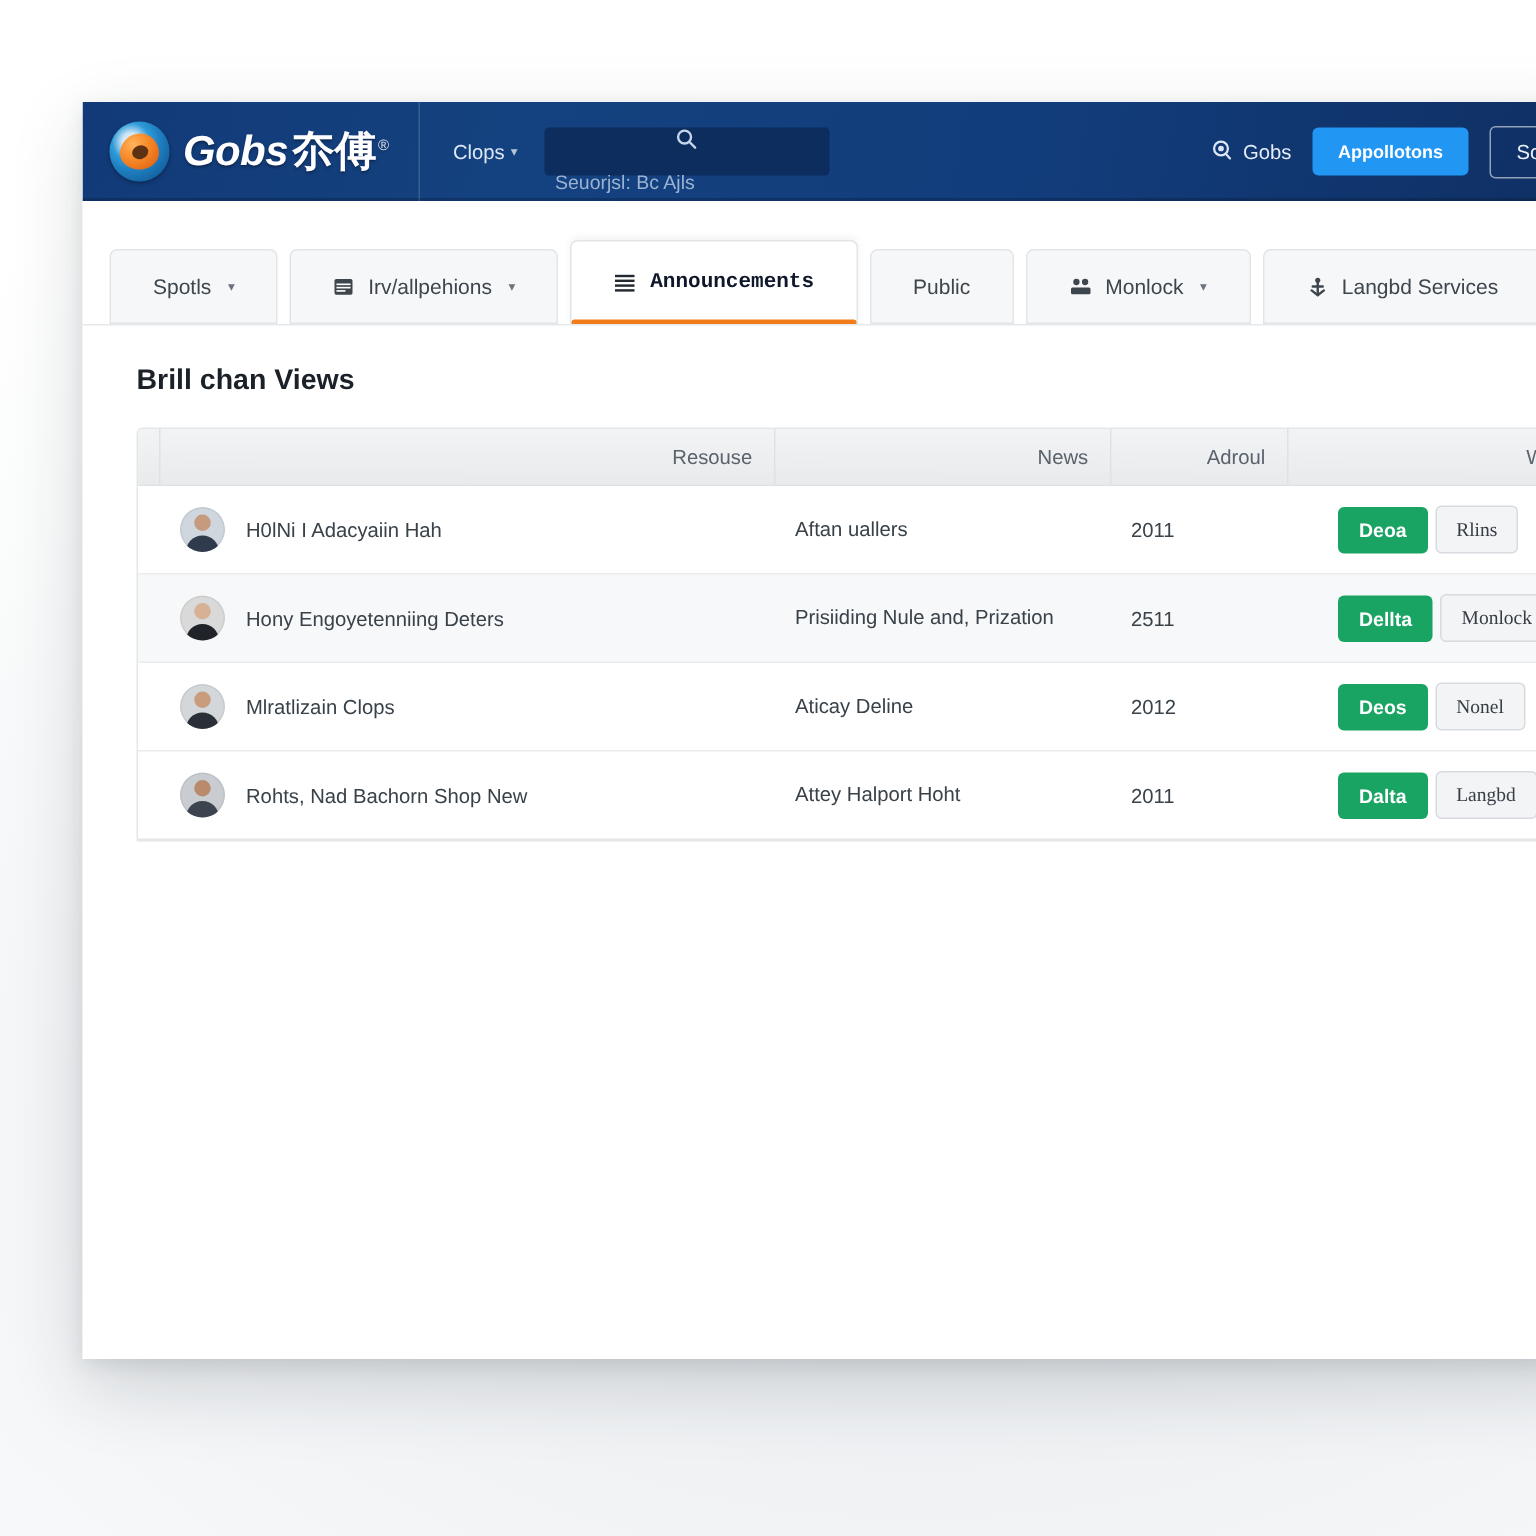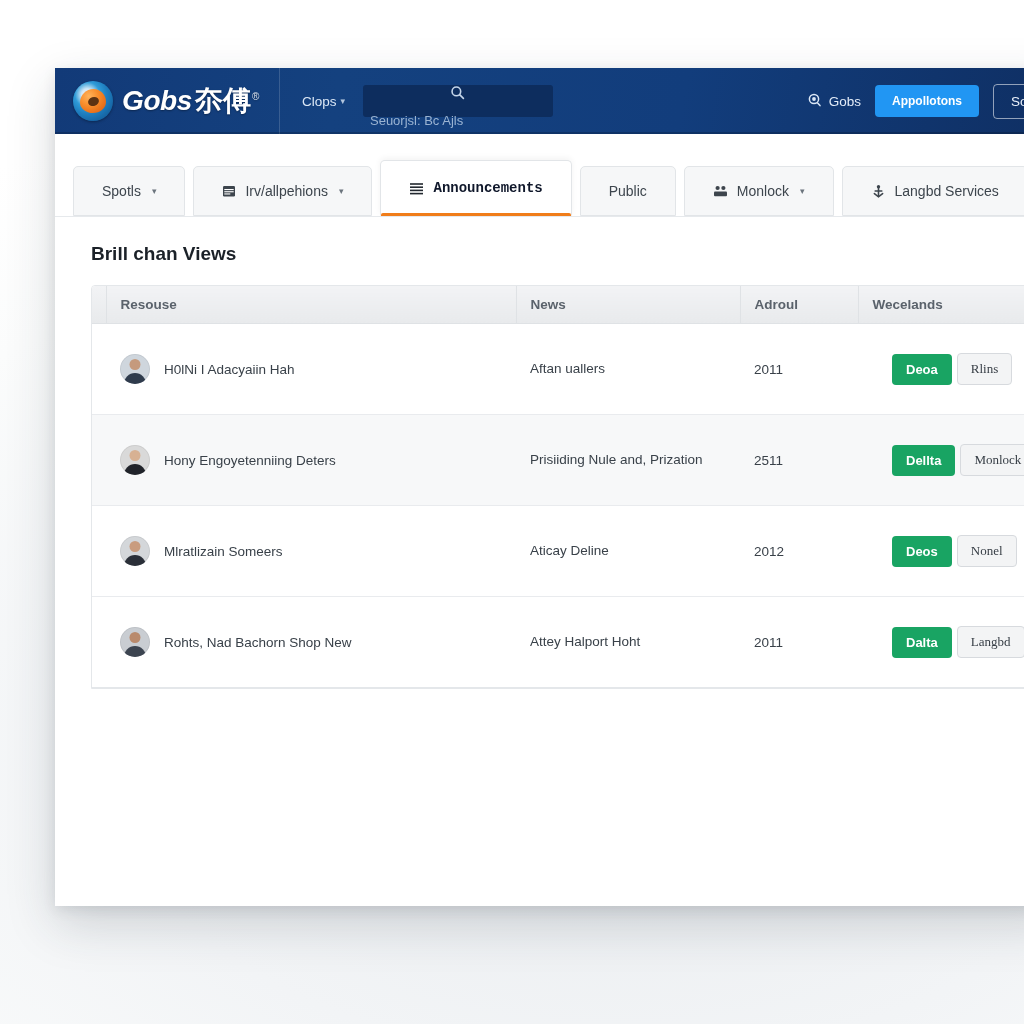--- a/index.html
+++ b/index.html
@@ -268,32 +268,32 @@
   }
   table {
     width: 1006px;
     border-collapse: collapse;
     table-layout: fixed;
   }
   thead th {
     background: linear-gradient(180deg, #f2f3f5 0%, #e8eaec 100%);
     color: #5a626b;
     font-size: 13.5px;
-    font-weight: 700;
-    text-align: left;
+    font-weight: 400;
+    text-align: right;
     padding: 11px 14px;
     border-right: 1px solid #dfe2e5;
     border-bottom: 1px solid #dfe2e5;
     white-space: nowrap;
   }
   thead th.grip { width: 14px; padding: 0; }
   thead th:last-child { border-right: none; }
 
   tbody td {
-    padding: 29px 14px;
+    padding: 13px 14px;
     font-size: 13.5px;
     color: #394149;
     border-bottom: 1px solid #e9ebee;
     vertical-align: middle;
   }
   tbody tr.alt td { background: #f7f8f9; }
   tbody tr:last-child td { border-bottom: 1px solid #e4e7ea; }
 
   .cell-resource {
     display: flex;
@@ -550,21 +550,21 @@
             </tr>
 
             <tr>
               <td></td>
               <td>
                 <div class="cell-resource">
                   <div class="avatar av3">
                     <div class="head"></div>
                       <div class="body"></div>
                   </div>
-                  <span>Mlratlizain Someers</span>
+                  <span>Mlratlizain Clops</span>
                 </div>
               </td>
               <td class="news-cell">Aticay Deline</td>
               <td>2012</td>
               <td>
                 <div class="actions">
                   <button class="btn-green">Deos</button>
                   <button class="btn-light">Nonel</button>
                 </div>
               </td>

